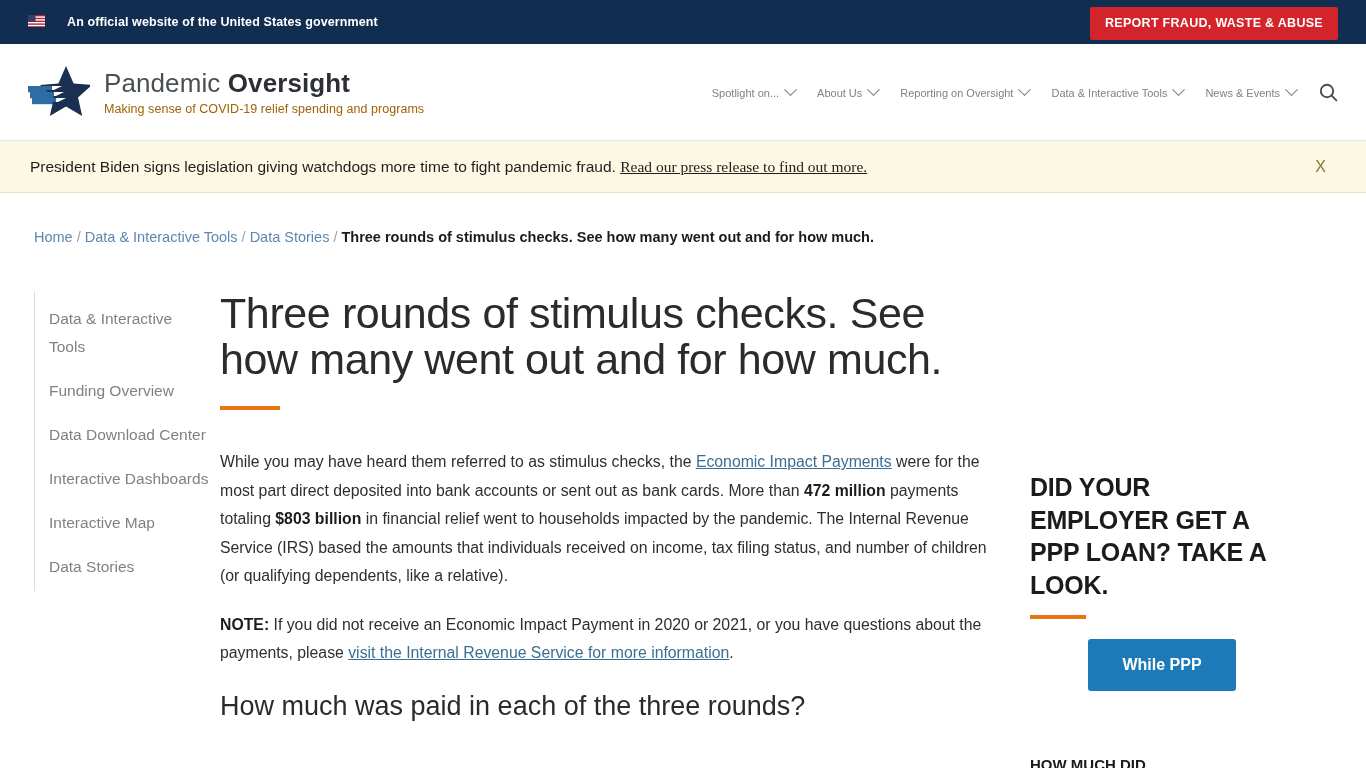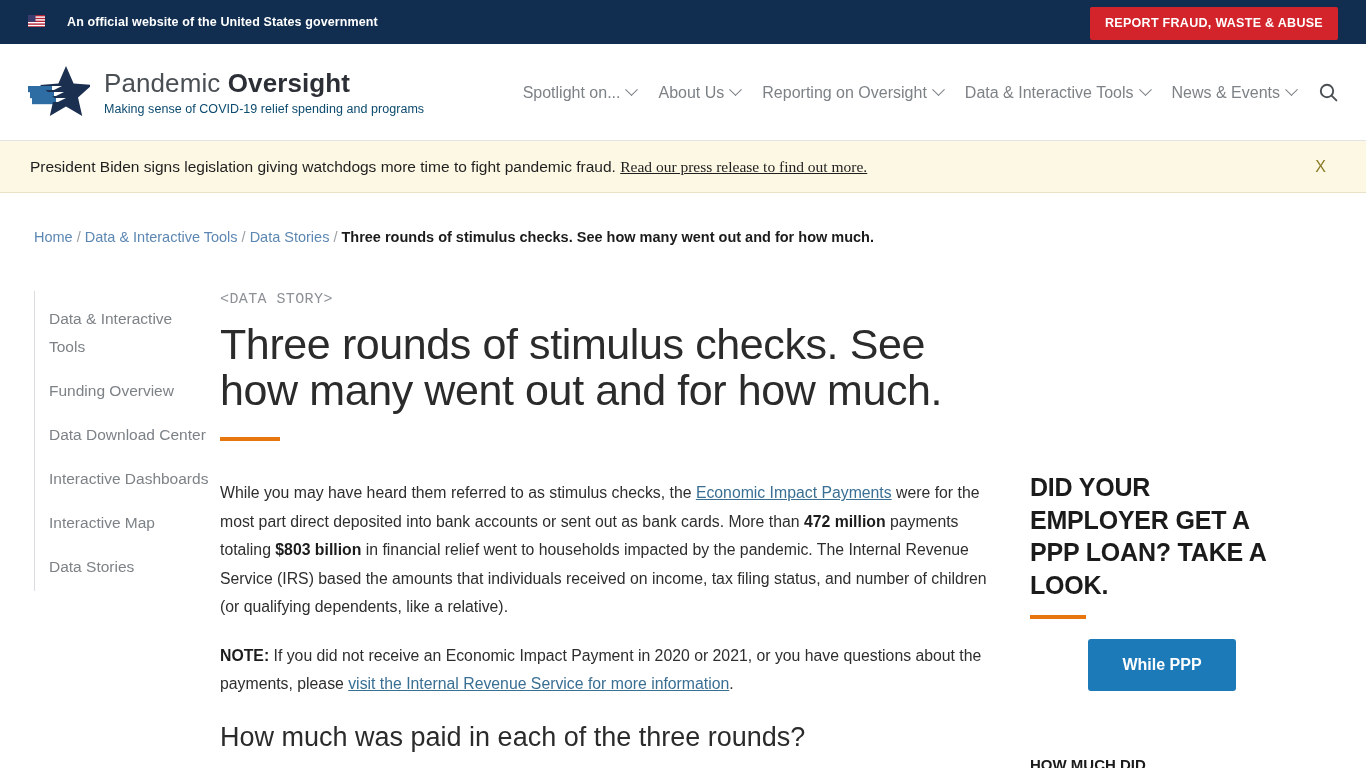--- a/index.html
+++ b/index.html
@@ -75,38 +75,38 @@
   .brand-title {
     font-size: 26px;
     color: #4a4f54;
     font-weight: normal;
     line-height: 1.05;
     letter-spacing: .1px;
   }
   .brand-title b { color: #2c3036; font-weight: bold; }
   .brand-sub {
     font-size: 12.5px;
-    color: #0c4a6e;
+    color: #a16207;
     margin-top: 5px;
     letter-spacing: .05px;
     text-align: center;
   }
   .main-nav {
     position: absolute;
     right: 28px;
     top: 0;
     height: 97px;
     display: flex;
     align-items: center;
     gap: 0px;
   }
   .nav-item {
     display: inline-flex;
     align-items: center;
-    font-size: 16px;
+    font-size: 11px;
     color: #7d8287;
     padding: 0 11px;
     cursor: pointer;
     white-space: nowrap;
   }
   .caret {
     display: inline-block;
     margin-left: 7px;
     width: 9px; height: 9px;
     border-right: 1.6px solid #7d8287;
@@ -365,21 +365,20 @@
       <a class="left-nav-item" href="#">Data &amp; Interactive Tools</a>
       <a class="left-nav-item" href="#">Funding Overview</a>
       <a class="left-nav-item" href="#">Data Download Center</a>
       <a class="left-nav-item" href="#">Interactive Dashboards</a>
       <a class="left-nav-item" href="#">Interactive Map</a>
       <a class="left-nav-item" href="#">Data Stories</a>
     </nav>
   </aside>
 
   <main class="center-col">
-    <div class="eyebrow">&lt;DATA STORY&gt;</div>
     <h1 class="story-title">Three rounds of stimulus checks. See how many went out and for how much.</h1>
     <div class="rule"></div>
 
     <p class="body-p"><span>While you may have heard them referred to as stimulus checks, the </span><a href="#">Economic Impact Payments</a><span> were for the most part direct deposited into bank accounts or sent out as bank cards. More than </span><b>472 million</b><span> payments totaling </span><b>$803 billion</b><span> in financial relief went to households impacted by the pandemic. The Internal Revenue Service (IRS) based the amounts that individuals received on income, tax filing status, and number of children (or qualifying dependents, like a relative).</span></p>
 
     <p class="body-p"><b>NOTE:</b><span> If you did not receive an Economic Impact Payment in 2020 or 2021, or you have questions about the payments, please </span><a href="#">visit the Internal Revenue Service for more information</a><span>.</span></p>
 
     <h2 class="section-h2">How much was paid in each of the three rounds?</h2>
   </main>
 

